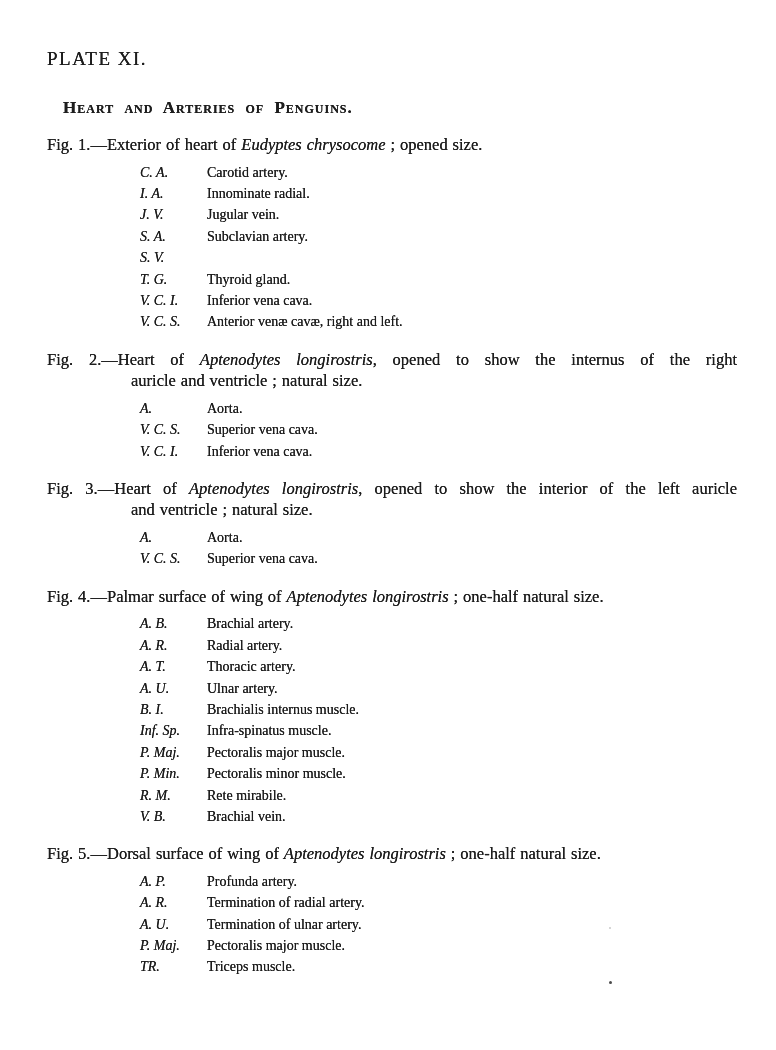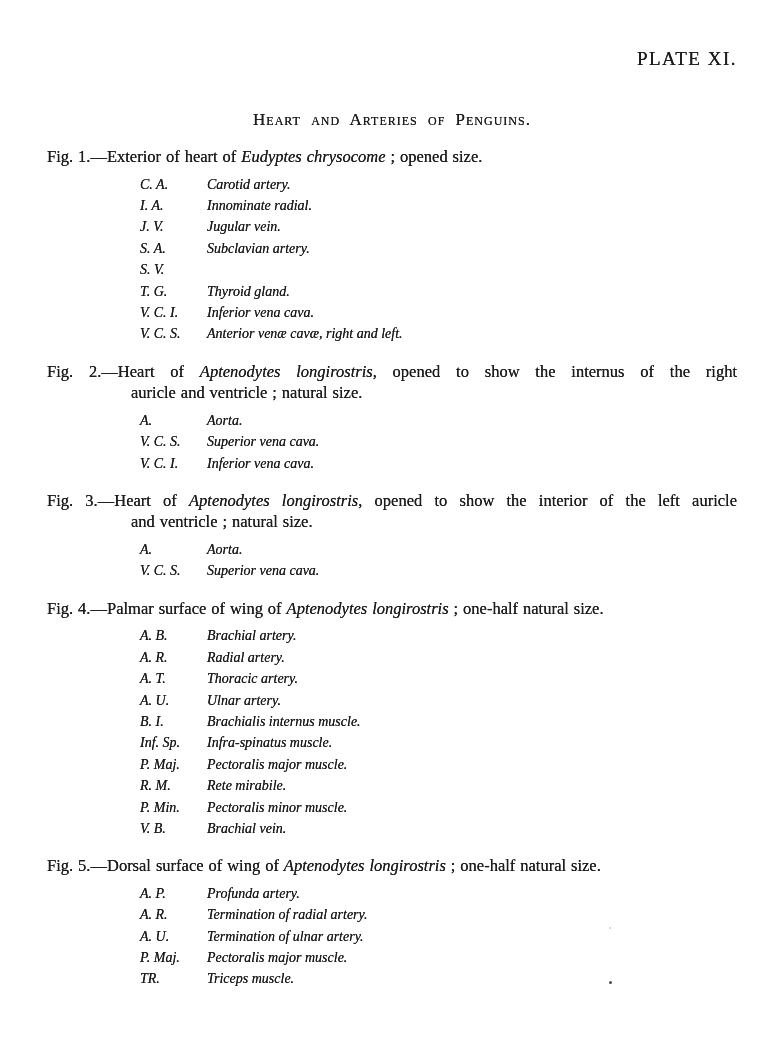--- a/index.html
+++ b/index.html
@@ -13,34 +13,33 @@
     position: relative;
     overflow: hidden;
     font-family: "Liberation Serif", "DejaVu Serif", serif;
     color: #1d1d1d;
   }
   .page {
     padding: 48px 39px 0 47px;
     text-shadow: 0 0 0.3px currentColor; 
   }
   .plate-title {
-    margin: 0 0 40px 0;
-    text-align: right;
+    margin: 0 0 28px 0;
+    text-align: left;
     font-size: 19px;
     line-height: 22px;
     font-weight: normal;
     letter-spacing: 1.5px;
   }
   .plate-subtitle {
-    margin: 8px;
-    text-align: center;
+    margin: 16px;
     font-variant: small-caps;
     font-size: 17px;
     line-height: 20px;
-    font-weight: normal;
+    font-weight: bold;
     letter-spacing: 1px;
     word-spacing: 5px;
   }
   .figure {
     margin-top: 16px;
   }
   .caption {
     margin: 0;
     font-size: 16.5px;
     line-height: 21.5px;
@@ -59,21 +58,21 @@
     margin: 6px 0 0 93px;
     font-size: 14px;
     line-height: 21.4px;
   }
   .row { display: flex; }
   .abbr {
     font-style: italic;
     flex: 0 0 67px;
     width: 67px;
   }
-  .desc { flex: 1; font-style: italic; }
+  .desc { flex: 1; }
   .speck {
     position: absolute;
     border-radius: 50%;
   }
   .speck-a {
     left: 609px; top: 981px;
     width: 3px; height: 3px;
     background: #4a4a4a;
   }
   .speck-b {
@@ -194,28 +193,28 @@
         </div>
       <div class="row">
           <span class="abbr">Inf. Sp.</span>
           <span class="desc">Infra-spinatus muscle.</span>
         </div>
       <div class="row">
           <span class="abbr">P. Maj.</span>
           <span class="desc">Pectoralis major muscle.</span>
         </div>
       <div class="row">
+          <span class="abbr">P. Min.</span>
+          <span class="desc">Pectoralis minor muscle.</span>
+        </div>
+      <div class="row">
           <span class="abbr">R. M.</span>
           <span class="desc">Rete mirabile.</span>
         </div>
       <div class="row">
-          <span class="abbr">P. Min.</span>
-          <span class="desc">Pectoralis minor muscle.</span>
-        </div>
-      <div class="row">
           <span class="abbr">V. B.</span>
           <span class="desc">Brachial vein.</span>
         </div>
     </div>
   </section>
 
   <section class="figure">
     <p class="caption">
       <span class="cap-line"><span>Fig. 5.—Dorsal surface of wing of </span><span class="species">Aptenodytes longirostris</span><span> ; one-half natural size.</span></span>
     </p>

